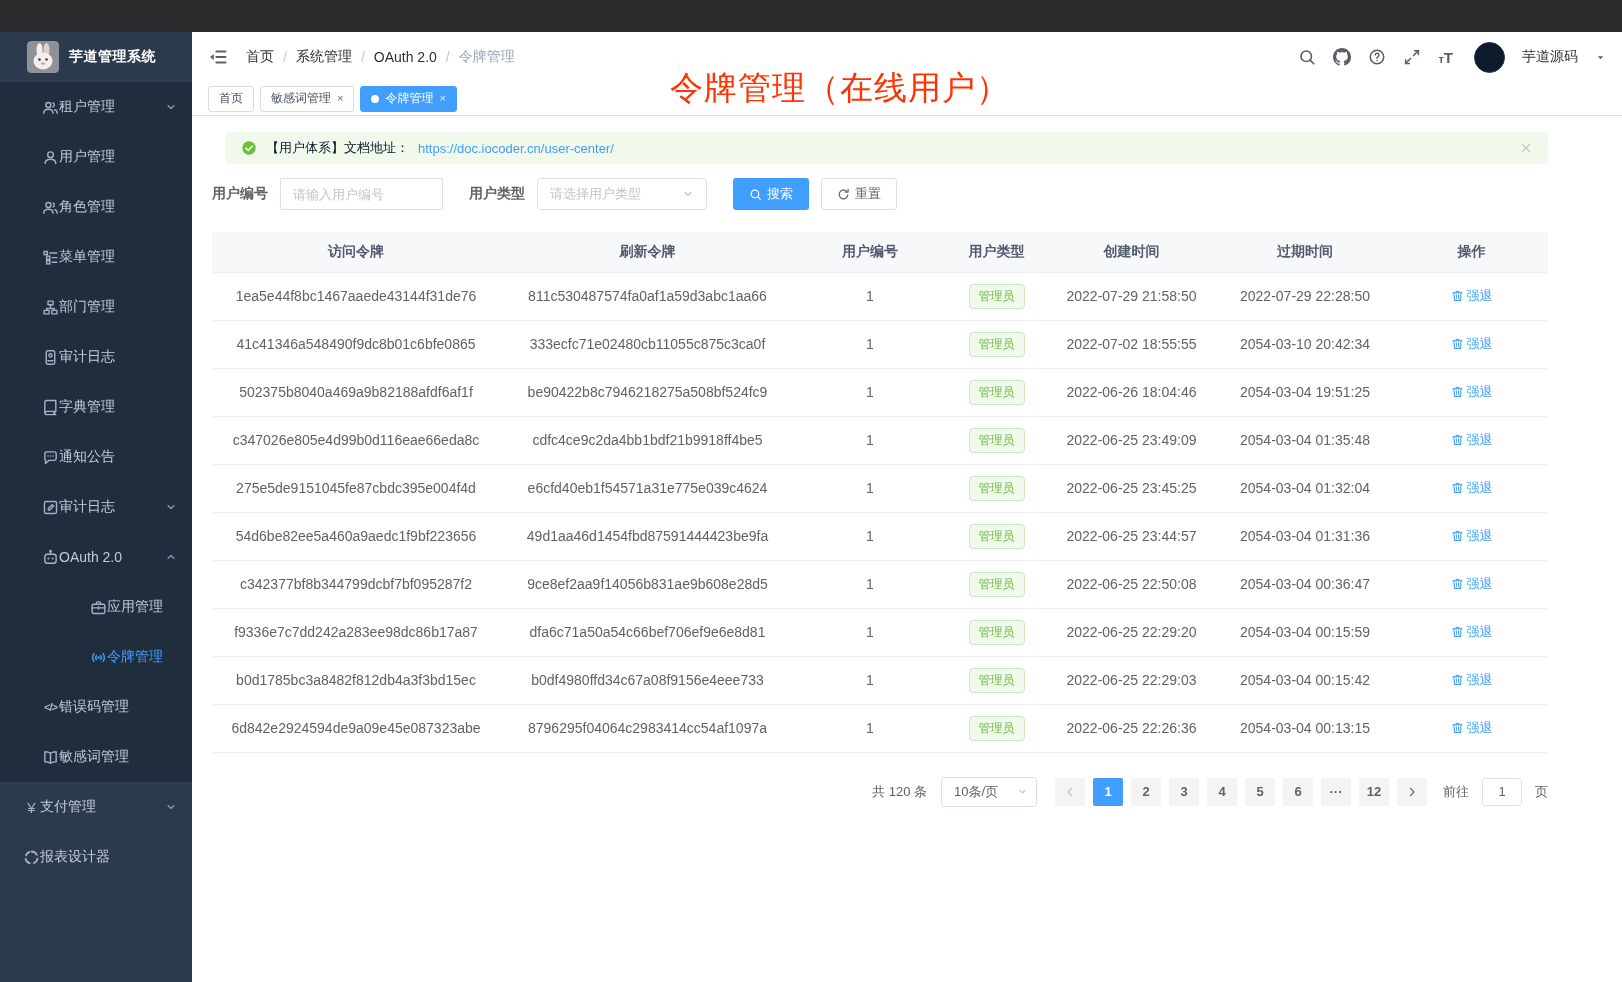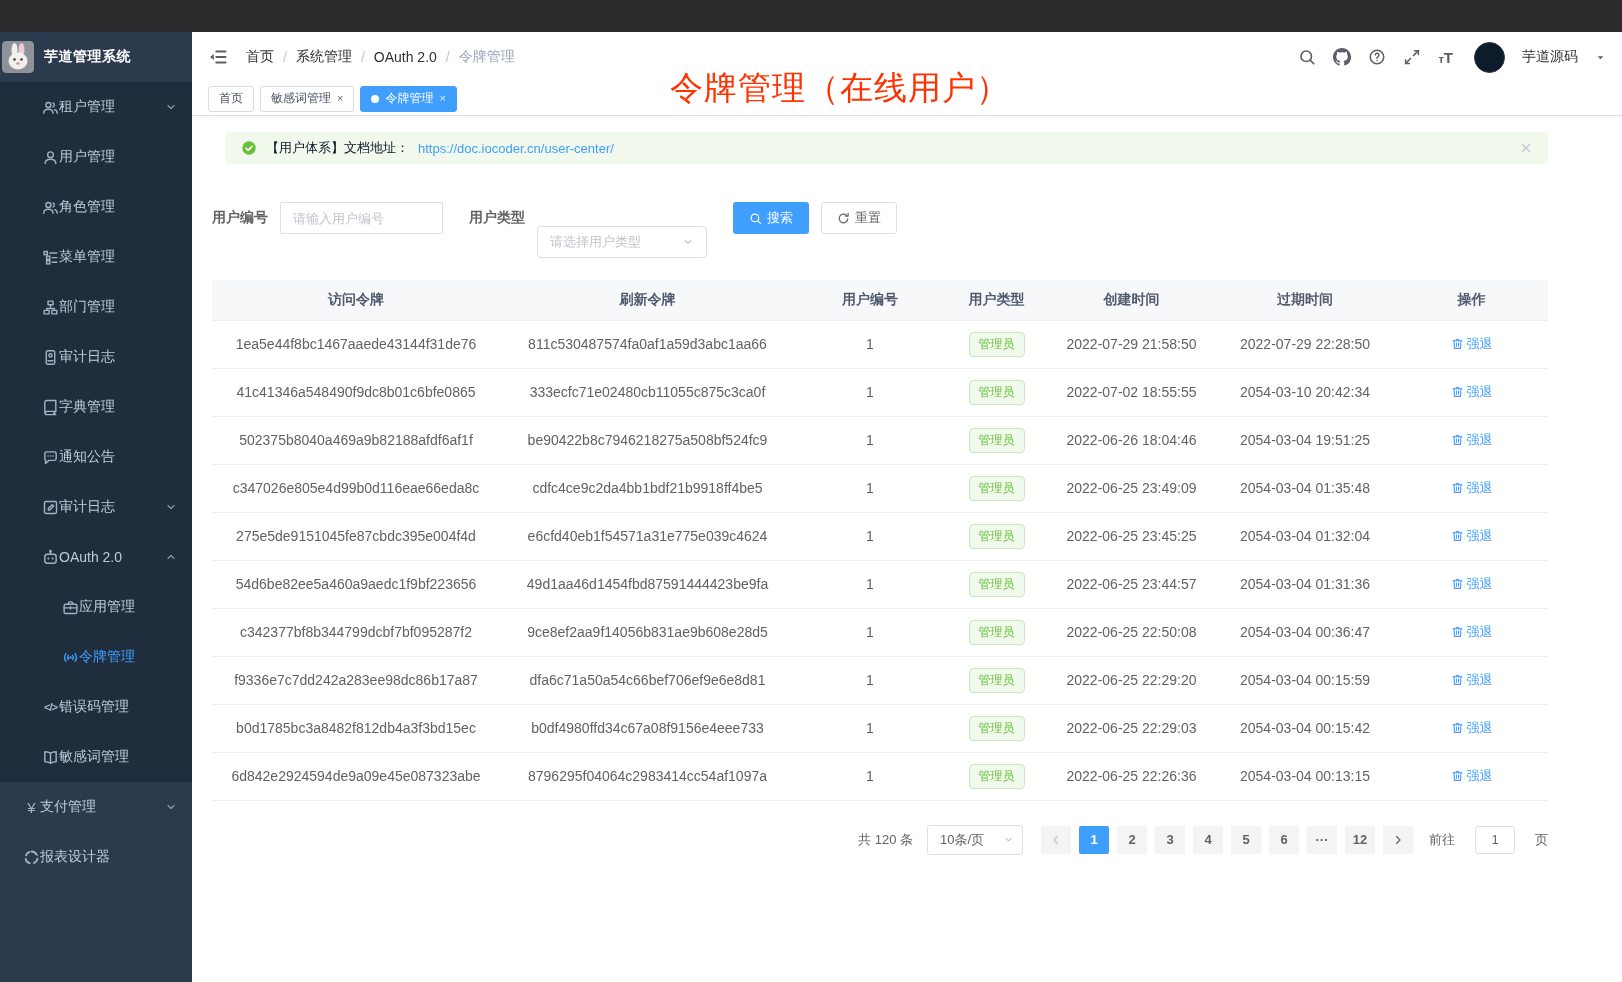--- a/index.html
+++ b/index.html
@@ -23,33 +23,33 @@
   .ext-badge { position:absolute; right:-5px; bottom:-4px; background:#e8453c;
     color:#fff; font-size:9px; line-height:11px; padding:0 3px; border-radius:2px;
     font-weight:700; }
 
   
   .app { display:flex; height:950px; }
 
   
   .sidebar { width:192px; background:#2b3a4d; color:#bfcbd9; flex:none;
     display:flex; flex-direction:column; }
-  .logo { height:50px; display:flex; align-items:center; gap:10px; padding-left:2px; }
+  .logo { height:50px; display:flex; align-items:center; gap:10px; padding-left:27px; }
   .logo-img { width:32px; height:32px; border-radius:4px; flex:none; }
   .logo-title { color:#fff; font-size:14px; font-weight:700; letter-spacing:.5px; }
   .menu { flex:1; overflow:hidden; }
   .menu-item { height:50px; display:flex; align-items:center; 
     font-size:14px; color:#bfcbd9; position:relative; cursor:pointer; }
   .menu-item .m-ic { width:17px; height:17px; color:#a3b1c2; }
   .menu-item .icon-text { color:#a3b1c2; font-size:15px; line-height:17px; width:17px;
     text-align:center; flex:none; }
   .menu-item .icon-text.small { font-size:11px; font-weight:700; letter-spacing:-1px; }
   .menu-item.lv0 { padding-left:23px; }
   .menu-item.lv1 { padding-left:42px; background:#1f2d3d; }
-  .menu-item.lv2 { padding-left:62px; background:#1f2d3d; }
+  .menu-item.lv2 { padding-left:90px; background:#1f2d3d; }
   .menu-item.active, .menu-item.active .m-ic { color:#409eff; }
   .menu-item .chev { position:absolute; right:15px; width:12px; height:12px; color:#8fa0b3; }
 
   
   .main { flex:1; display:flex; flex-direction:column; position:relative; background:#fff; }
 
   .navbar { height:50px; display:flex; align-items:center; padding:0 16px; flex:none; }
   .hamburger { width:20px; height:20px; color:#5a5e66; cursor:pointer; }
   .breadcrumb { margin-left:18px; font-size:14px; display:flex; align-items:center; gap:9px; }
   .crumb { color:#303133; }
@@ -88,21 +88,21 @@
 
   
   .search-form { display:flex; align-items:center; margin-bottom:22px; }
   .f-label { font-size:14px; font-weight:700; color:#606266; margin-right:12px; }
   .f-input { width:163px; height:32px; border:1px solid #dcdfe6; border-radius:1px;
     padding:0 12px; font-size:13px; color:#606266; outline:none; margin-right:26px;
     font-family:inherit; }
   .f-input::placeholder { color:#c0c4cc; }
   .f-select { width:170px; height:32px; border:1px solid #dcdfe6; border-radius:4px;
     padding:0 12px; font-size:13px; color:#c0c4cc; display:flex; align-items:center;
-    justify-content:space-between; margin-right:26px; cursor:pointer;margin-top:48px; }
+    justify-content:space-between; margin-right:26px; cursor:pointer; }
   .f-select .chev { width:12px; height:12px; color:#c0c4cc; }
   .btn { height:32px; border-radius:3px; font-size:13px; display:inline-flex;
     align-items:center; gap:5px; padding:0 15px; cursor:pointer; border:1px solid transparent;
     font-family:inherit; }
   .btn .ic { width:13px; height:13px; }
   .btn-primary { background:#409eff; color:#fff; margin-right:12px; }
   .btn-plain { background:#fff; color:#606266; border-color:#dcdfe6; }
 
   
   table { width:100%; border-collapse:collapse; table-layout:fixed; }
@@ -123,21 +123,21 @@
   .pg-size { width:96px; height:30px; border:1px solid #dcdfe6; border-radius:3px;
     display:flex; align-items:center; justify-content:space-between; padding:0 8px 0 12px;
     color:#606266; cursor:pointer; margin-right:10px; }
   .pg-size .chev { width:11px; height:11px; color:#c0c4cc; }
   .pg-btn { min-width:30px; height:28px; background:#f4f4f5; border-radius:2px;
     display:inline-flex; align-items:center; justify-content:center; font-size:13px;
     font-weight:600; color:#606266; padding:0 4px; cursor:pointer; }
   .pg-btn .ic { width:12px; height:12px; }
   .pg-btn.disabled { color:#c0c4cc; cursor:default; }
   .pg-btn.active { background:#409eff; color:#fff; }
-  .pg-goto { display:flex; align-items:center; gap:20px; margin-left:8px; }
+  .pg-goto { display:flex; align-items:center; gap:13px; margin-left:8px; }
   .pg-goto input { width:40px; height:28px; border:1px solid #dcdfe6; border-radius:3px;
     text-align:center; font-size:13px; color:#606266; outline:none; font-family:inherit; }
 </style>
 </head>
 <body>
 
 <svg width="0" height="0" style="position:absolute" aria-hidden="true">
   <defs>
     <symbol id="i-back" viewBox="0 0 24 24">
         <g fill="none" stroke="currentColor" stroke-width="2.2" stroke-linecap="round" stroke-linejoin="round">

